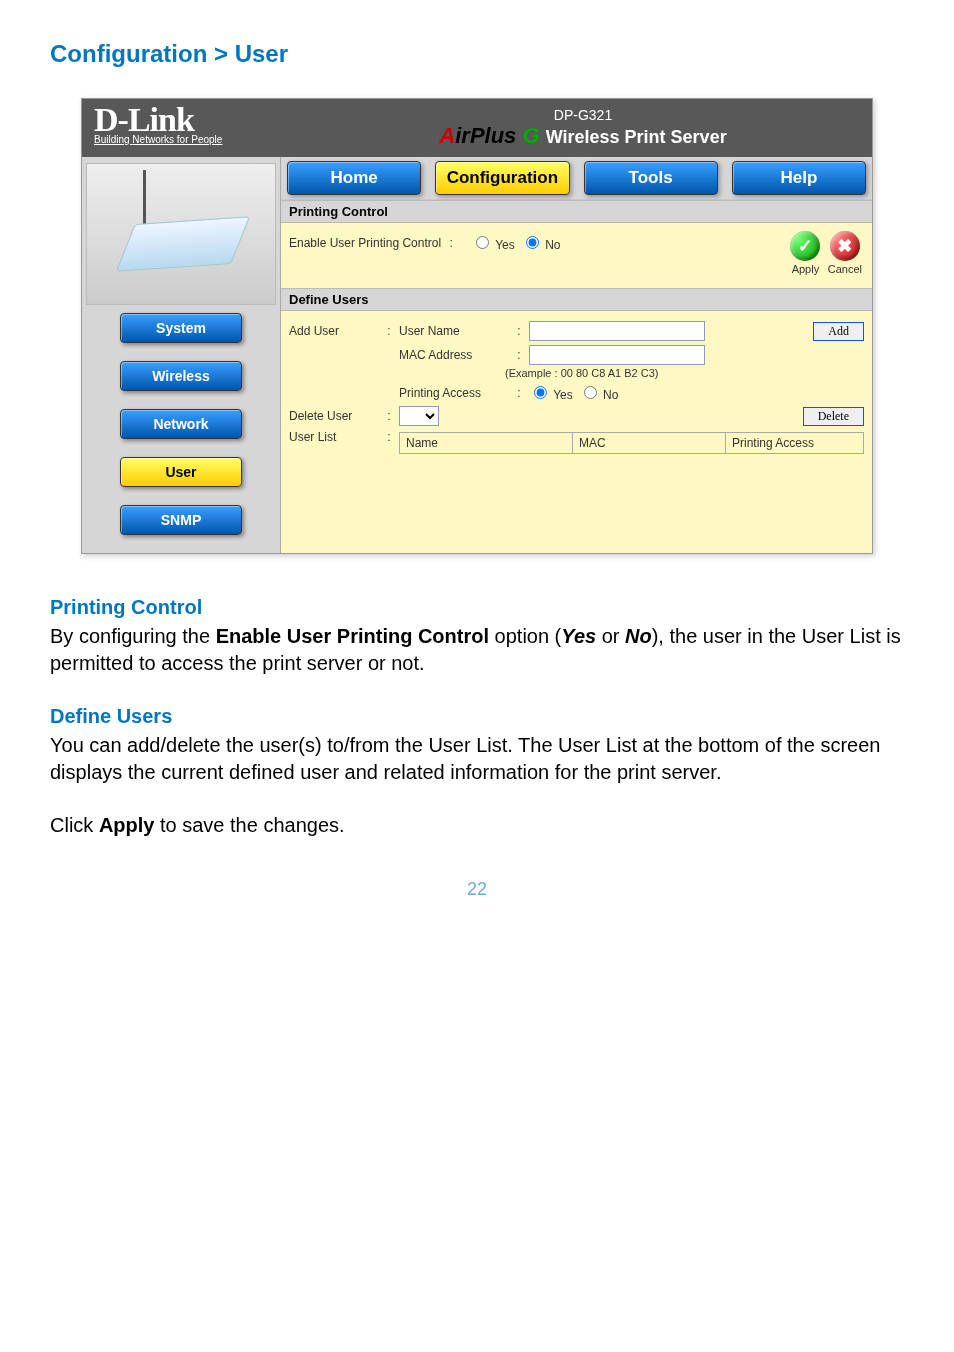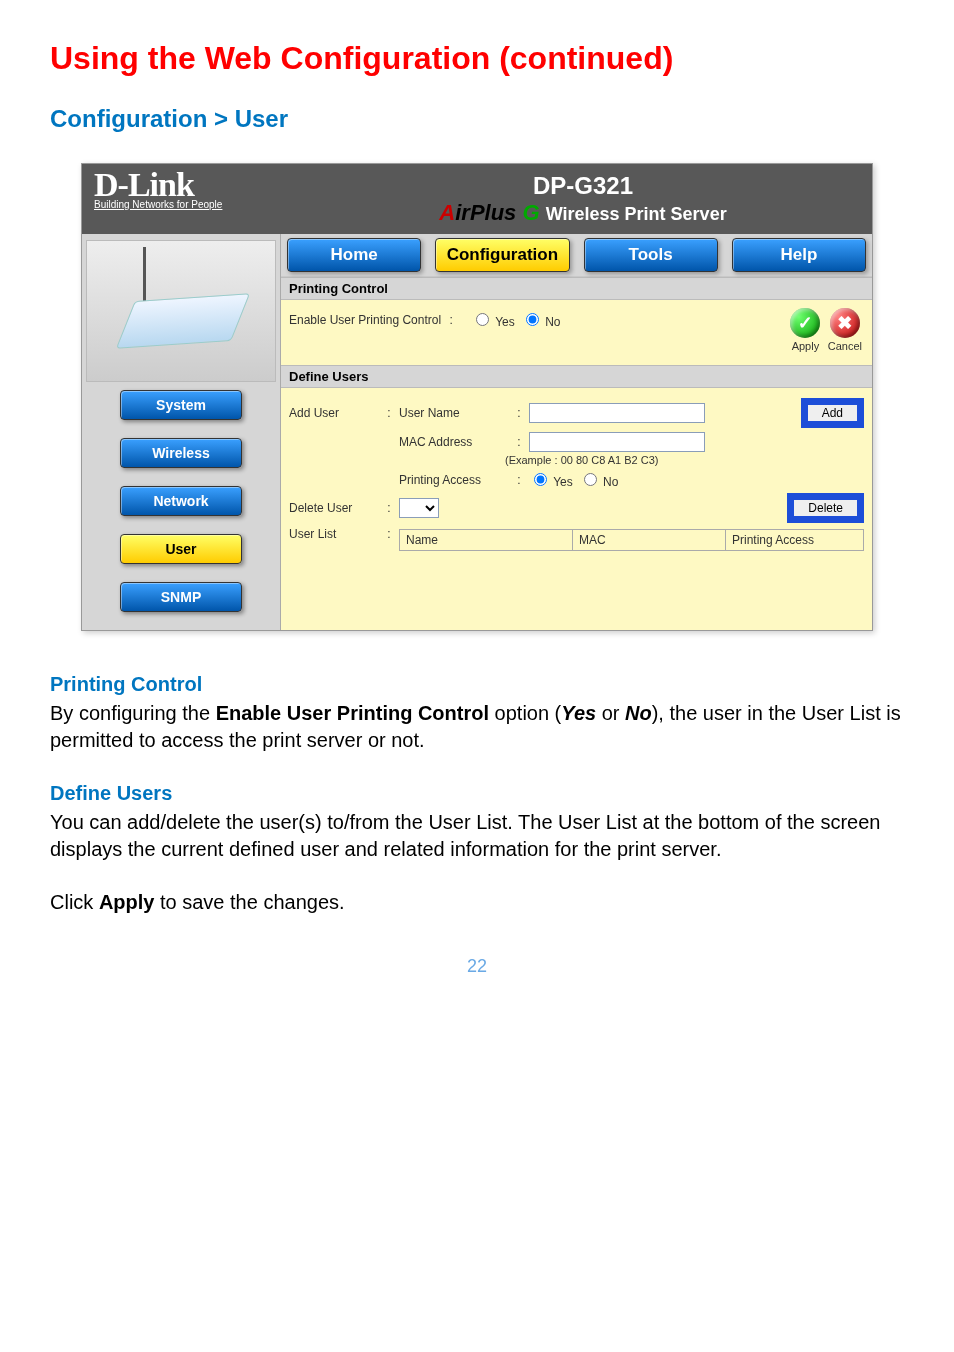--- a/index.html
+++ b/index.html
@@ -60,22 +60,22 @@
     color: #fff;
     margin-top: -2px;
     text-decoration: underline;
   }
   .header-right {
     flex: 1;
     text-align: center;
     padding-top: 6px;
   }
   .model {
-    font-size: 24px;
-    font-weight: bold;
+    font-size: 14px;
+    font-weight: normal;
     color: #fff;
   }
   .airplus {
     font-size: 22px;
     font-weight: bold;
     font-style: italic;
   }
   .airplus .a { color: #cc0000; }
   .airplus .rest { color: #000; }
   .airplus .g { color: #00aa00; }
@@ -225,24 +225,25 @@
     margin: 0 auto 2px auto;
     color: #fff;
     font-weight: bold;
     font-size: 18px;
     box-shadow: inset -2px -2px 4px rgba(0,0,0,0.4), inset 2px 2px 4px rgba(255,255,255,0.6);
   }
   .ic-green { background: radial-gradient(circle at 30% 30%, #6bff6b, #009900); }
   .ic-red   { background: radial-gradient(circle at 30% 30%, #ff7b7b, #bb0000); }
   .std-btn {
     background: #efefef;
-    border: 7px solid #1d4ed8;
+    border: 1px solid #1d4ed8;
     font-size: 12px;
     padding: 1px 14px;
     cursor: pointer;
+    font-family: Liberation Serif, serif;
   }
   .example {
     font-size: 11px;
     color: #333;
     margin-left: 216px;
     margin-top: -2px;
     margin-bottom: 4px;
   }
   .user-table {
     border: 1px solid #999;
@@ -277,21 +278,20 @@
     color: #6aa9e5;
     font-size: 18px;
     margin-top: 40px;
   }
 </style>
 </head>
 <body>
 
 <div class="page">
 
-  <div class="h1">Using the Web Configuration (continued)</div>
   <div class="h2">Configuration &gt; User</div>
 
   <div class="screenshot">
     <div class="ss-header">
       <div class="logo-row">
         <div class="dlink-logo">
           <div class="big">D-Link</div>
           <div class="small">Building Networks for People</div>
         </div>
         <div class="header-right">

